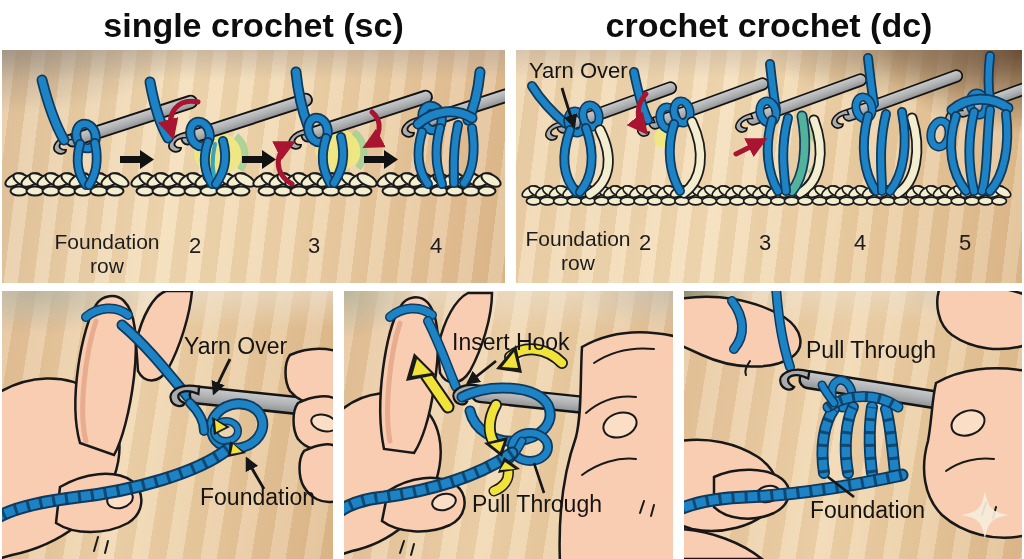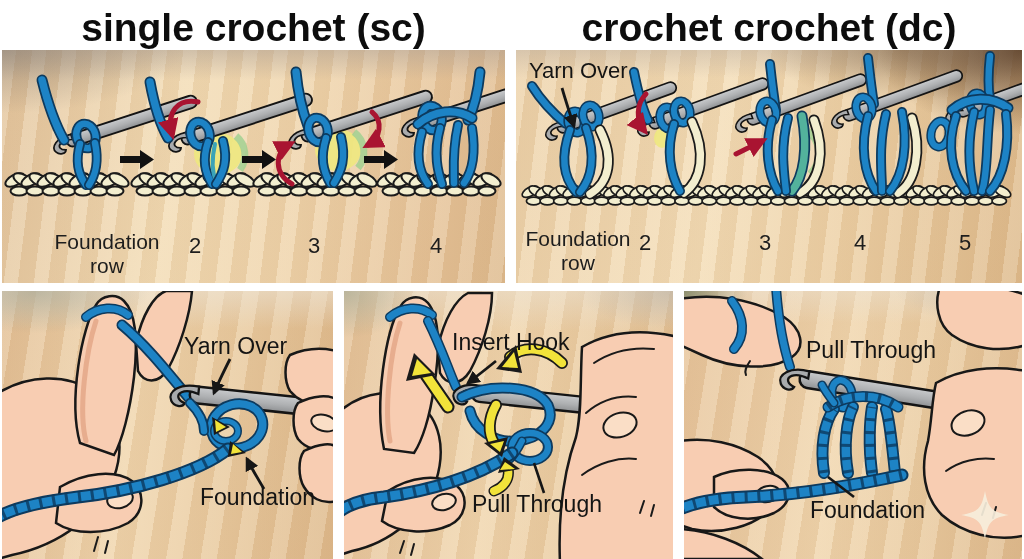--- a/index.html
+++ b/index.html
@@ -1,20 +1,20 @@
 <!DOCTYPE html>
 <html><head>
 <meta charset="utf-8">
 <style>
   html,body{margin:0;padding:0;background:#ffffff;}
   body{width:1024px;height:559px;position:relative;overflow:hidden;
        font-family:"Liberation Sans","DejaVu Sans",sans-serif;}
   .panel{position:absolute;overflow:hidden;}
   .panel svg{position:absolute;left:0;top:0;}
-  .panel-title{position:absolute;top:6px;font-size:39px;font-weight:600;color:#0d0d0d;text-align:center;}
+  .panel-title{position:absolute;top:6px;font-size:34px;font-weight:600;color:#0d0d0d;text-align:center;}
   .step-label{position:absolute;font-size:21px;line-height:1.12;text-align:center;color:#1d1d1d;}
   .num-label{position:absolute;font-size:22px;color:#1d1d1d;text-align:center;width:40px;}
   .photo-label{position:absolute;font-size:23px;color:#141414;white-space:nowrap;}
   .tl-extra{background:
     radial-gradient(55% 42% at 0% 0%, rgba(118,110,102,.45), rgba(118,110,102,0) 65%),
     linear-gradient(to bottom, rgba(172,158,146,.5), rgba(172,158,146,0) 13%),
     repeating-linear-gradient(97deg, rgba(255,246,230,.22) 0 14px, rgba(201,160,110,.16) 14px 30px),
     linear-gradient(100deg,#e2c49e,#f2dcb6 35%,#eed3ab 60%,#e4c197 85%,#dcb88c);}
   .tr-extra{background:
     radial-gradient(46% 58% at 100% 0%, rgba(84,56,34,.82), rgba(84,56,34,0) 62%),

